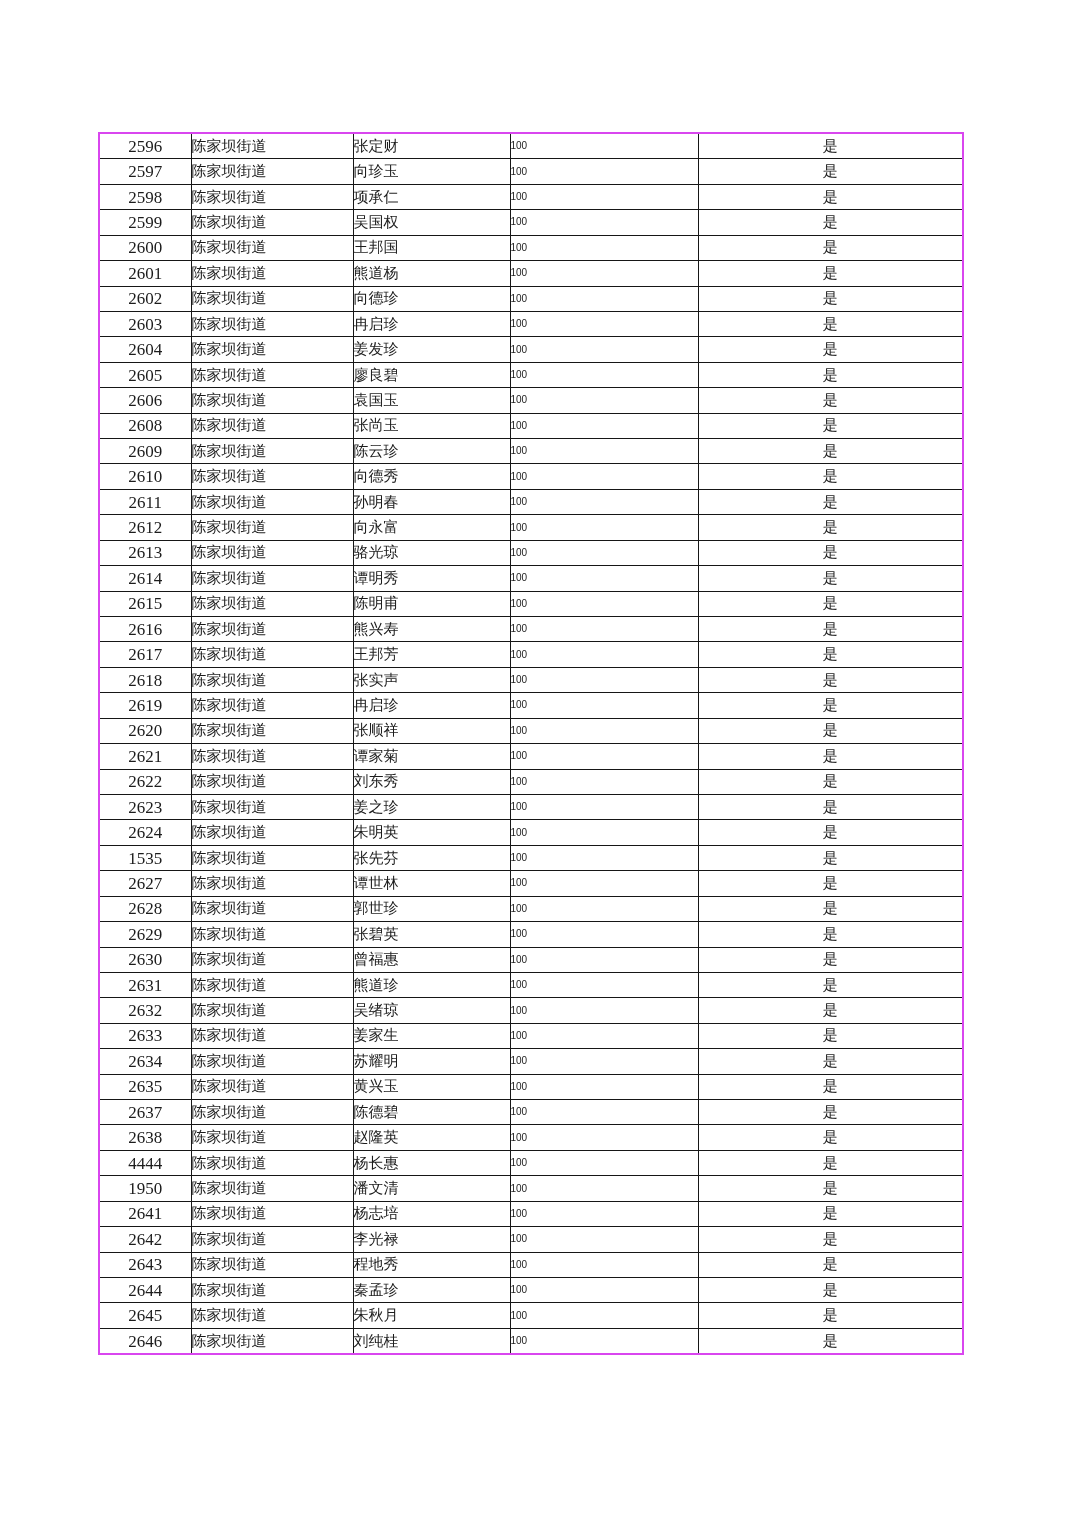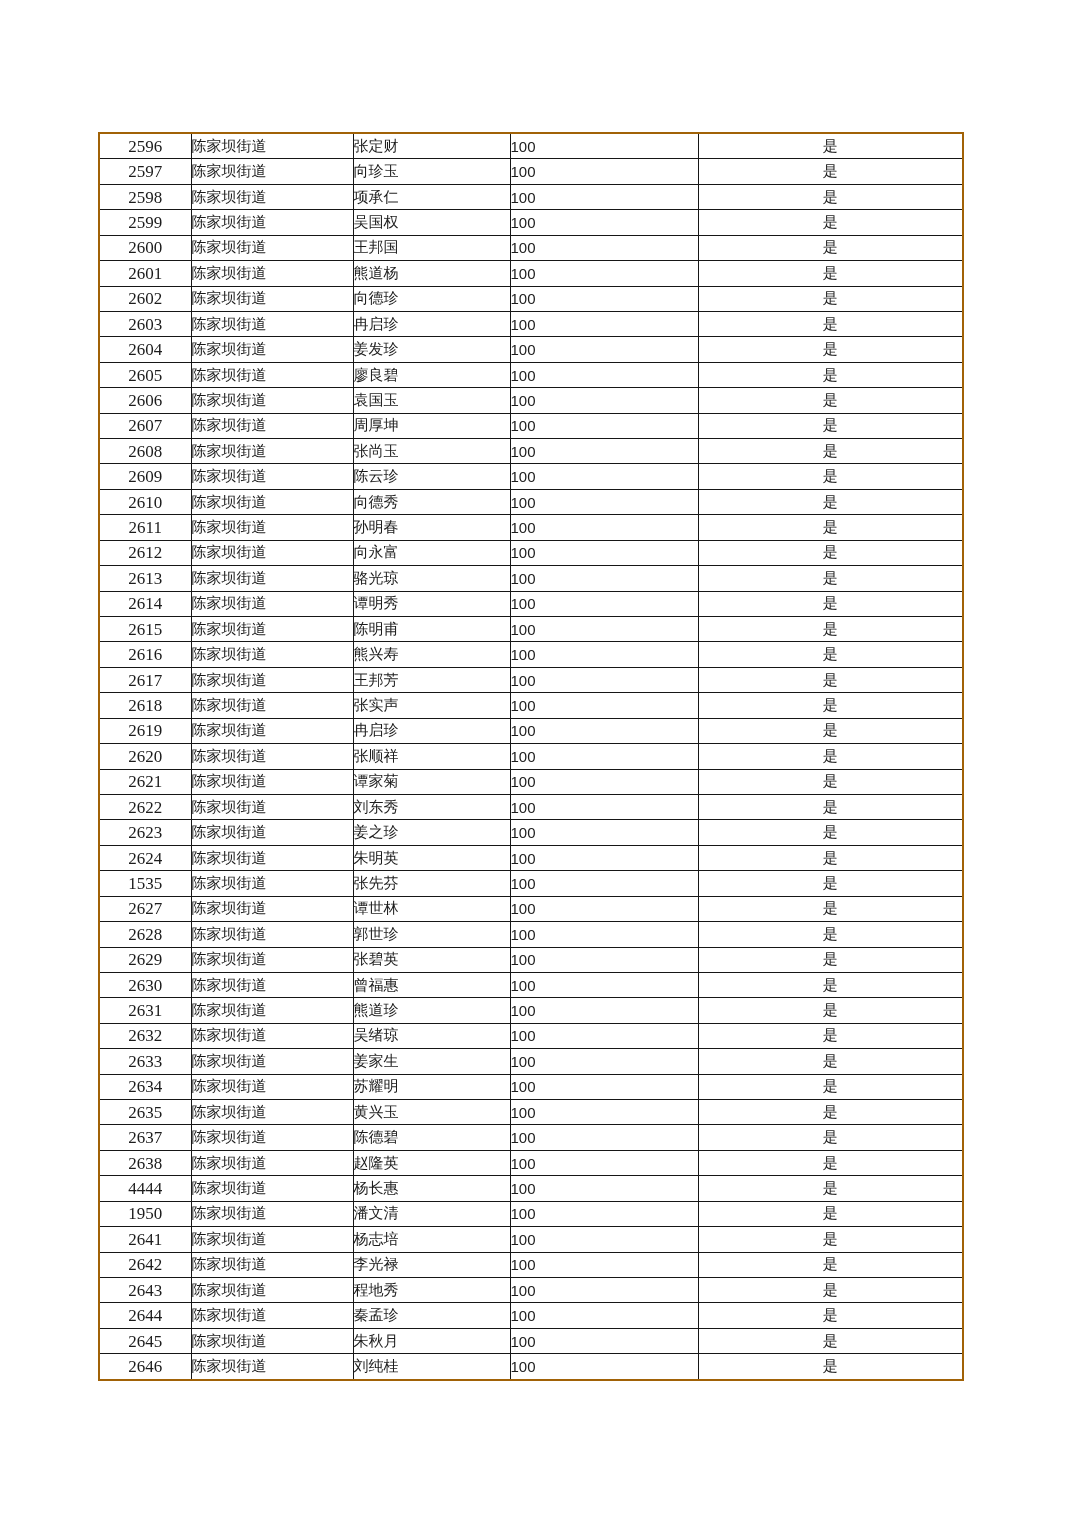--- a/index.html
+++ b/index.html
@@ -20,21 +20,21 @@
     width: 1074px;
     height: 1520px;
     background: #ffffff;
   }
   table.grid {
     position: absolute;
     left: 98px;
     top: 132px;
     border-collapse: collapse;
     table-layout: fixed;
-    border: 2px solid #a16207;
+    border: 2px solid #d946ef;
   }
   table.grid td {
     border: 1px solid #161616;
     height: 24.43px;
     padding: 0;
     overflow: hidden;
     white-space: nowrap;
     color: #1c1c1c;
     vertical-align: middle;
     line-height: 1;
@@ -47,21 +47,21 @@
   td.c1, td.c2 {
     text-align: left;
     padding-left: 4px;
     font-size: 15px;
     font-family: "Liberation Serif", "DejaVu Serif", serif;
   }
   td.c3 {
     text-align: left;
     padding-left: 3px;
     font-family: "Liberation Sans", sans-serif;
-    font-size: 15px;
+    font-size: 10px;
   }
   td.c4 {
     text-align: center;
     font-size: 15px;
     font-family: "Liberation Serif", "DejaVu Serif", serif;
   }
 </style>
 </head>
 <body>
 
@@ -146,27 +146,20 @@
           <td class="c4">是</td>
         </tr>
         <tr>
           <td class="c0">2606</td>
           <td class="c1">陈家坝街道</td>
           <td class="c2">袁国玉</td>
           <td class="c3">100</td>
           <td class="c4">是</td>
         </tr>
         <tr>
-          <td class="c0">2607</td>
-          <td class="c1">陈家坝街道</td>
-          <td class="c2">周厚坤</td>
-          <td class="c3">100</td>
-          <td class="c4">是</td>
-        </tr>
-        <tr>
           <td class="c0">2608</td>
           <td class="c1">陈家坝街道</td>
           <td class="c2">张尚玉</td>
           <td class="c3">100</td>
           <td class="c4">是</td>
         </tr>
         <tr>
           <td class="c0">2609</td>
           <td class="c1">陈家坝街道</td>
           <td class="c2">陈云珍</td>

